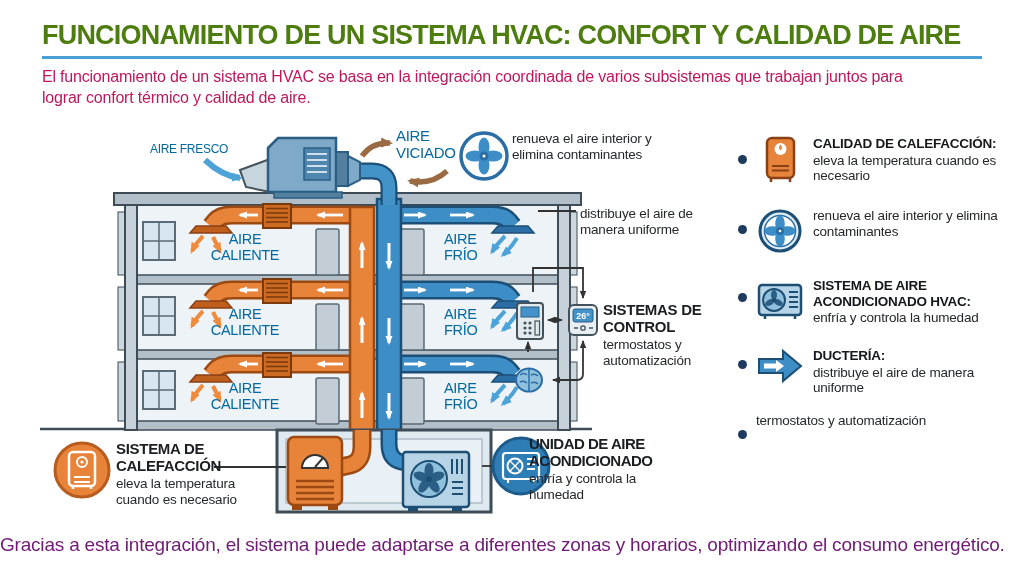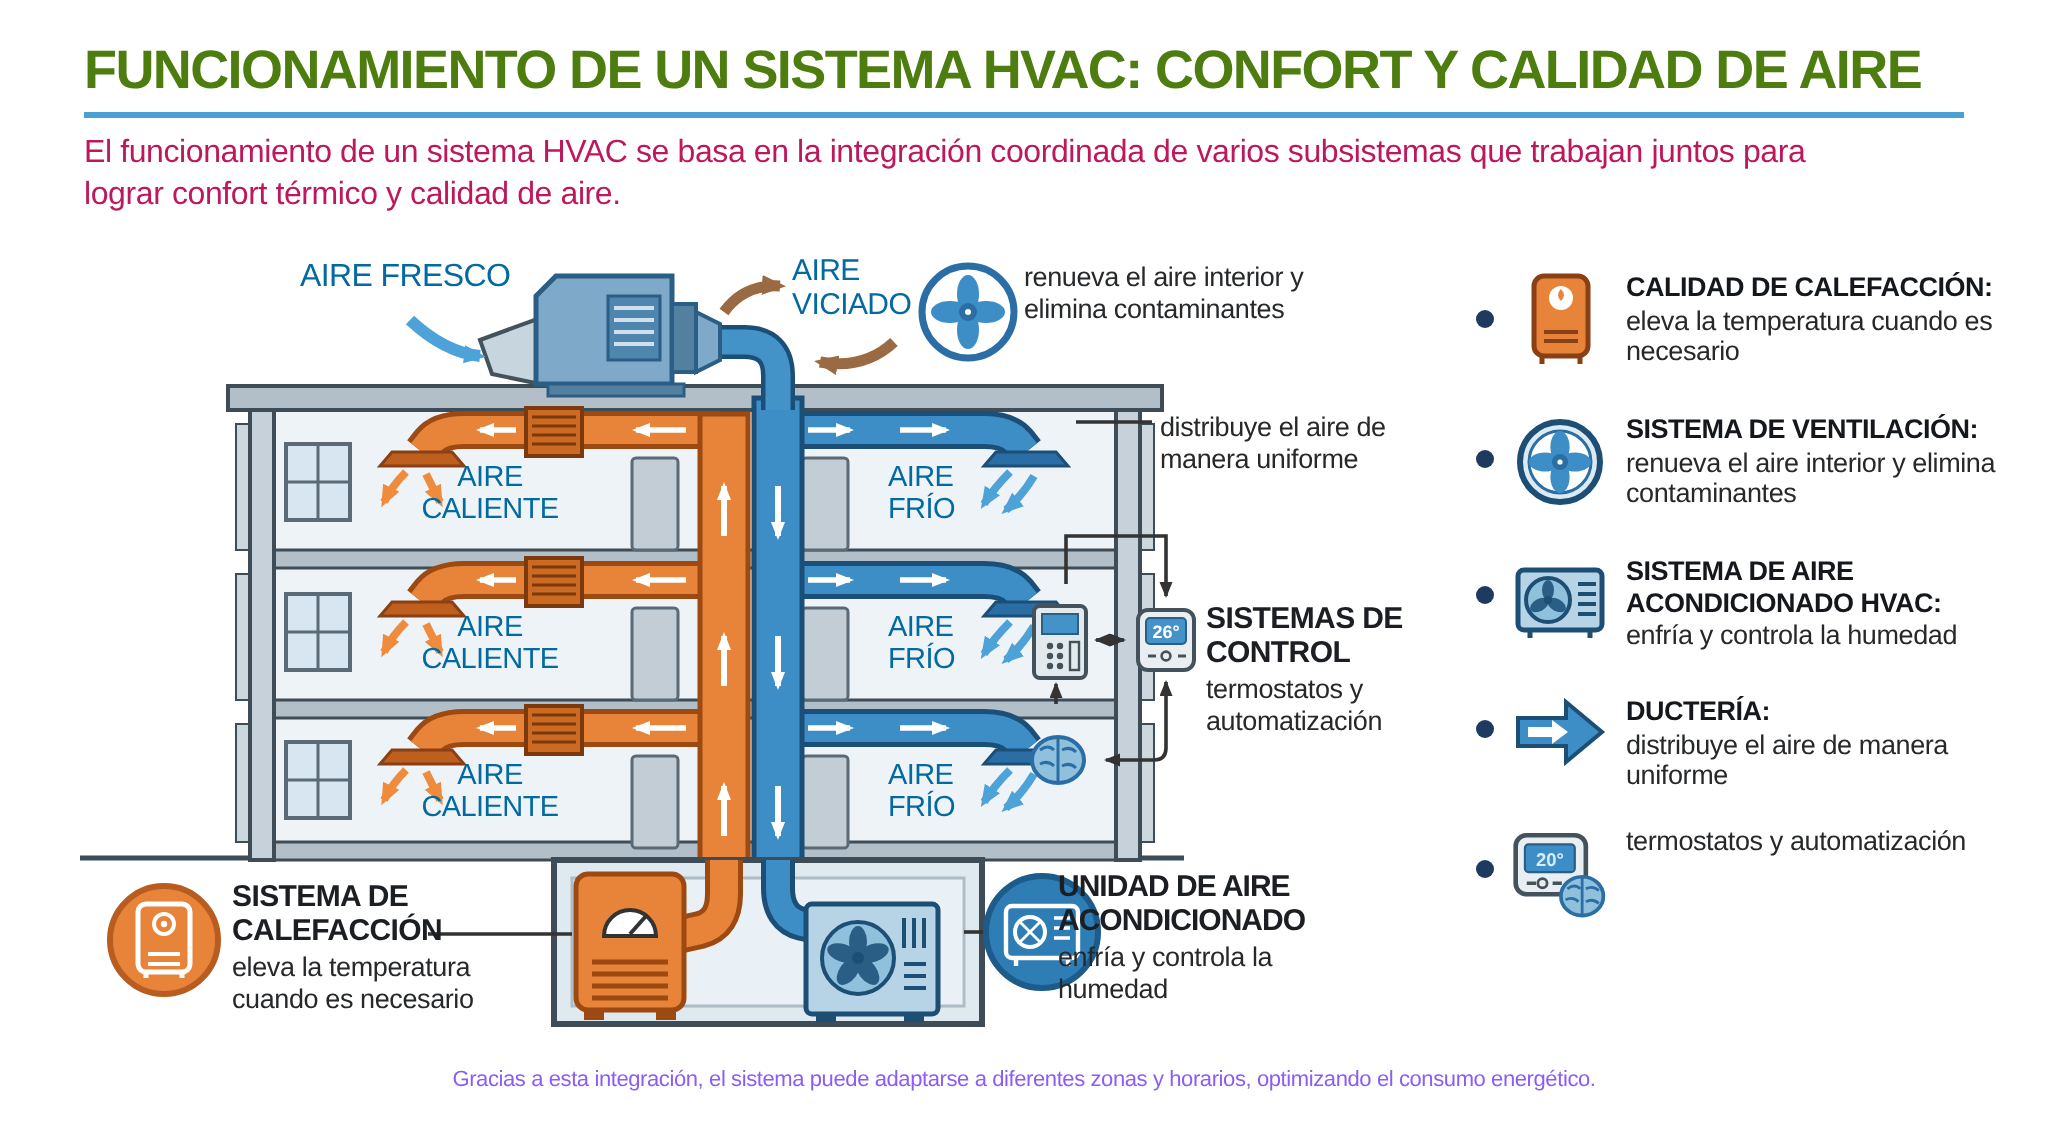--- a/index.html
+++ b/index.html
@@ -5,27 +5,27 @@
   html,body{margin:0;padding:0;background:#fff;}
   .canvas{position:relative;width:1024px;height:572px;background:#ffffff;overflow:hidden;
           font-family:"Liberation Sans",sans-serif;color:#1c1c1c;}
   svg{font-family:"Liberation Sans",sans-serif;}
   .abs{position:absolute;}
   .title{left:42px;top:20px;width:950px;font-size:27px;font-weight:bold;color:#4d7c0f;
          letter-spacing:-0.8px;white-space:nowrap;}
   .title-rule{left:42px;top:56px;width:940px;height:3px;background:#4a9fd4;}
   .subtitle{left:42px;top:66px;width:890px;font-size:16px;line-height:21px;color:#be185d;letter-spacing:-0.2px;}
   .dlabel{font-weight:normal;color:#0369a1;letter-spacing:-0.3px;}
-  .lab-fresh{left:150px;top:130px;font-size:16px;white-space:nowrap;}
+  .lab-fresh{left:150px;top:142px;font-size:12px;white-space:nowrap;}
   .lab-stale{left:396px;top:127px;width:72px;font-size:15px;line-height:17px;}
   .lab-hot{width:78px;font-size:14.5px;line-height:15.5px;text-align:center;left:206px;}
   .lab-cold{width:48px;font-size:14.5px;line-height:15.5px;left:444px;}
   .callout-title{font-weight:bold;font-size:15px;line-height:16.5px;color:#1b1e22;letter-spacing:-0.3px;}
   .callout-desc{font-size:13.5px;line-height:16px;color:#26282a;letter-spacing:-0.2px;margin-top:2px;}
-  .footer{left:0;top:534px;width:1024px;text-align:center;font-size:11px;color:#8b5cf6;letter-spacing:-0.2px;}
+  .footer{left:0;top:534px;width:1024px;text-align:left;font-size:19px;color:#701a75;letter-spacing:-0.2px;}
   .sb-row{position:absolute;left:738px;width:286px;display:flex;gap:9px;}
   .sb-bullet{width:9px;height:9px;border-radius:50%;background:#1e3a5e;flex-shrink:0;}
   .sb-icon{width:48px;flex-shrink:0;display:flex;justify-content:center;}
   .sb-text{flex:1;min-width:0;}
   .sb-title{font-weight:bold;font-size:13.5px;line-height:15.5px;color:#14181c;letter-spacing:-0.25px;}
   .sb-desc{font-size:13.5px;line-height:15.5px;color:#26282a;letter-spacing:-0.2px;margin-top:1px;width:185px;}
 </style>
 </head>
 <body>
 
@@ -288,21 +288,20 @@
           <ellipse cy="-7.5" rx="4.8" ry="8" fill="#3d8ec6"></ellipse>
           <ellipse cy="-7.5" rx="4.8" ry="8" fill="#3d8ec6" transform="rotate(90)"></ellipse>
           <ellipse cy="-7.5" rx="4.8" ry="8" fill="#3d8ec6" transform="rotate(180)"></ellipse>
           <ellipse cy="-7.5" rx="4.8" ry="8" fill="#3d8ec6" transform="rotate(270)"></ellipse>
           <circle r="4" fill="#2b6ea6"></circle>
             <circle r="1.3" fill="#fff"></circle>
         </g>
       </svg>
     </span>
     <span class="sb-text">
-      <div class="sb-title">SISTEMA DE VENTILACIÓN:</div>
       <div class="sb-desc">renueva el aire interior y elimina contaminantes</div>
     </span>
   </div>
 
   <div class="sb-row" style="top:278px">
     <span class="sb-bullet" style="margin-top:15px"></span>
     <span class="sb-icon">
       <svg width="48" height="46" viewBox="0 0 48 46">
         <rect x="3" y="7" width="42" height="30" rx="3" fill="#b7d4e6" stroke="#1d4f75" stroke-width="2.5"></rect>
         <circle cx="18" cy="22" r="11" fill="#8fc0dc" stroke="#1d4f75" stroke-width="2"></circle>
@@ -331,31 +330,20 @@
       </svg>
     </span>
     <span class="sb-text">
       <div class="sb-title">DUCTERÍA:</div>
       <div class="sb-desc">distribuye el aire de manera uniforme</div>
     </span>
   </div>
 
   <div class="sb-row" style="top:412px">
     <span class="sb-bullet" style="margin-top:18px"></span>
-    <span class="sb-icon">
-      <svg width="52" height="50" viewBox="0 0 52 50">
-        <rect x="2" y="4" width="38" height="32" rx="6" fill="#e8eef2" stroke="#44525c" stroke-width="2.5"></rect>
-        <rect x="7" y="9" width="27" height="15" rx="2" fill="#3d8ec6" stroke="#2b5e85" stroke-width="1.2"></rect>
-        <text x="20.5" y="20.5" text-anchor="middle" font-size="10" font-weight="bold" fill="#d7ecfa">20°</text>
-        <path d="M8,30 h5 M22,30 h5" stroke="#44525c" stroke-width="1.8"></path>
-        <circle cx="16.5" cy="30" r="2.5" fill="none" stroke="#44525c" stroke-width="1.5"></circle>
-        <ellipse cx="38" cy="37" rx="11.5" ry="10.5" fill="#8fc0dc" stroke="#2b6ea6" stroke-width="2"></ellipse>
-        <path d="M38,26.5 V47.5 M30,33 q4,-3 7,0 M29,39 q4,-2 7,1 M40,33 q4,-2 7,1 M40,40 q4,-2 7,1" stroke="#2b6ea6" stroke-width="1.5" fill="none"></path>
-      </svg>
-    </span>
     <span class="sb-text">
       <div class="sb-desc">termostatos y automatización</div>
     </span>
   </div>
 
   <div class="abs footer">Gracias a esta integración, el sistema puede adaptarse a diferentes zonas y horarios, optimizando el consumo energético.</div>
 
 </div>
 
 </body></html>

